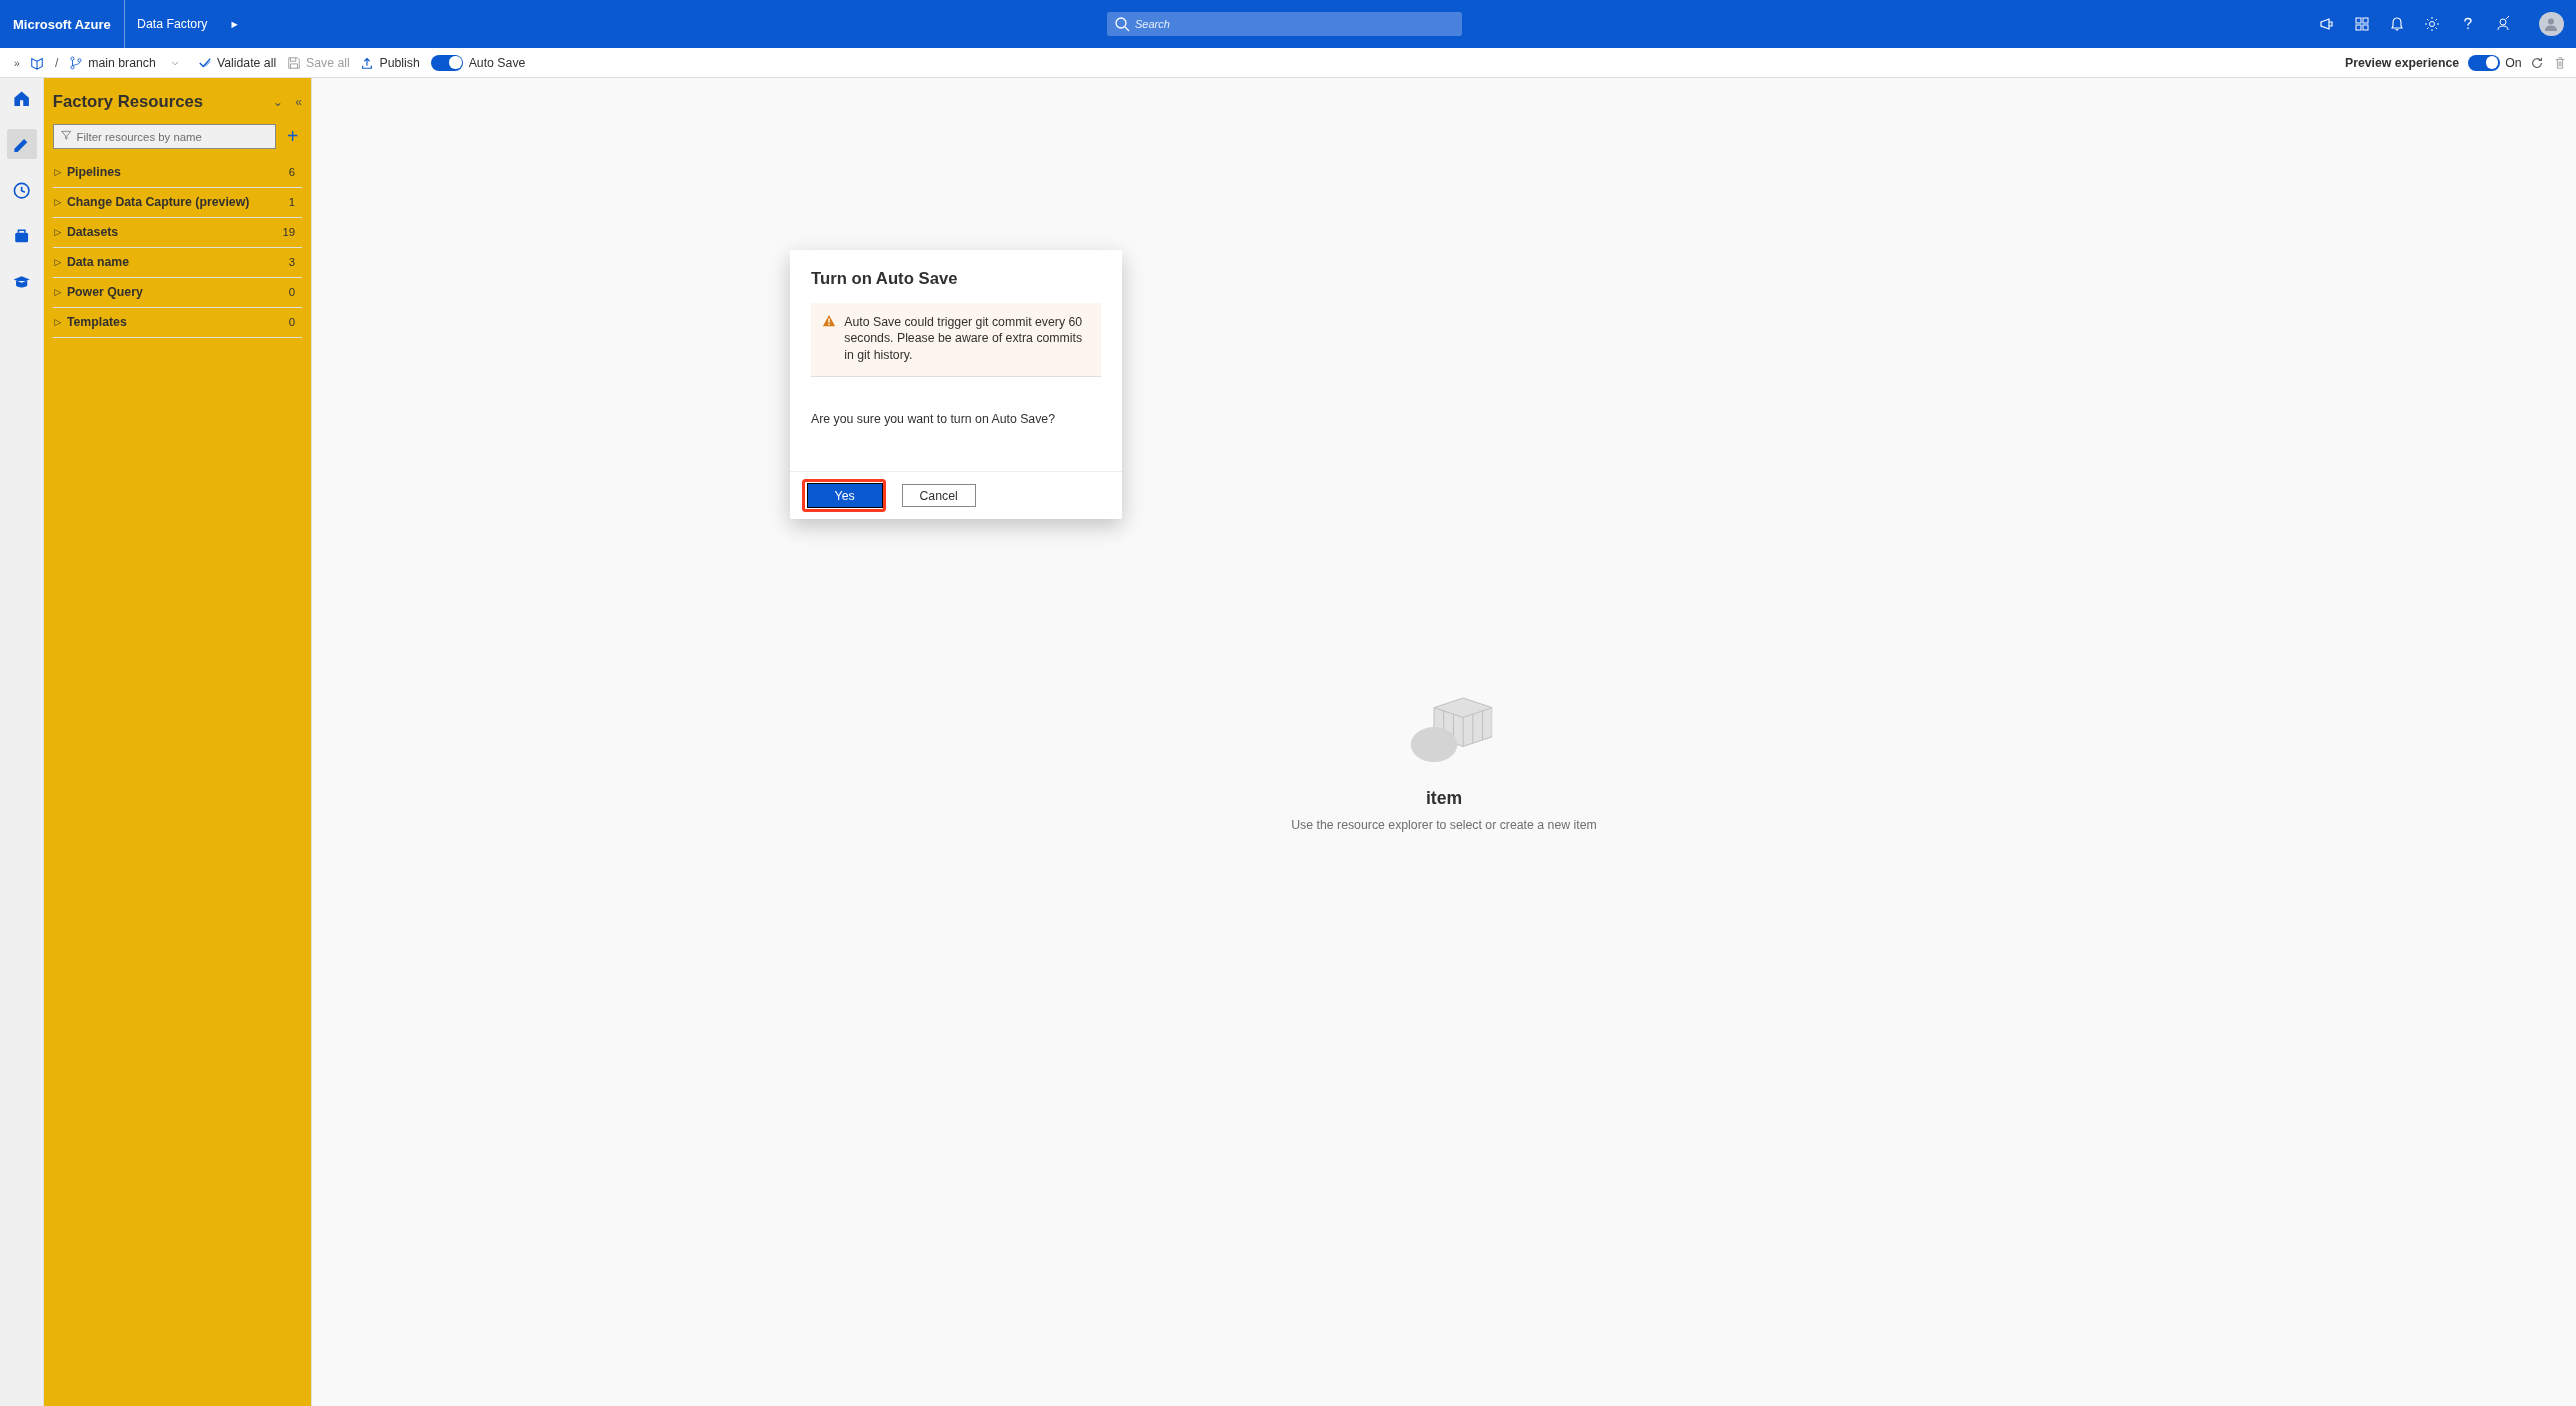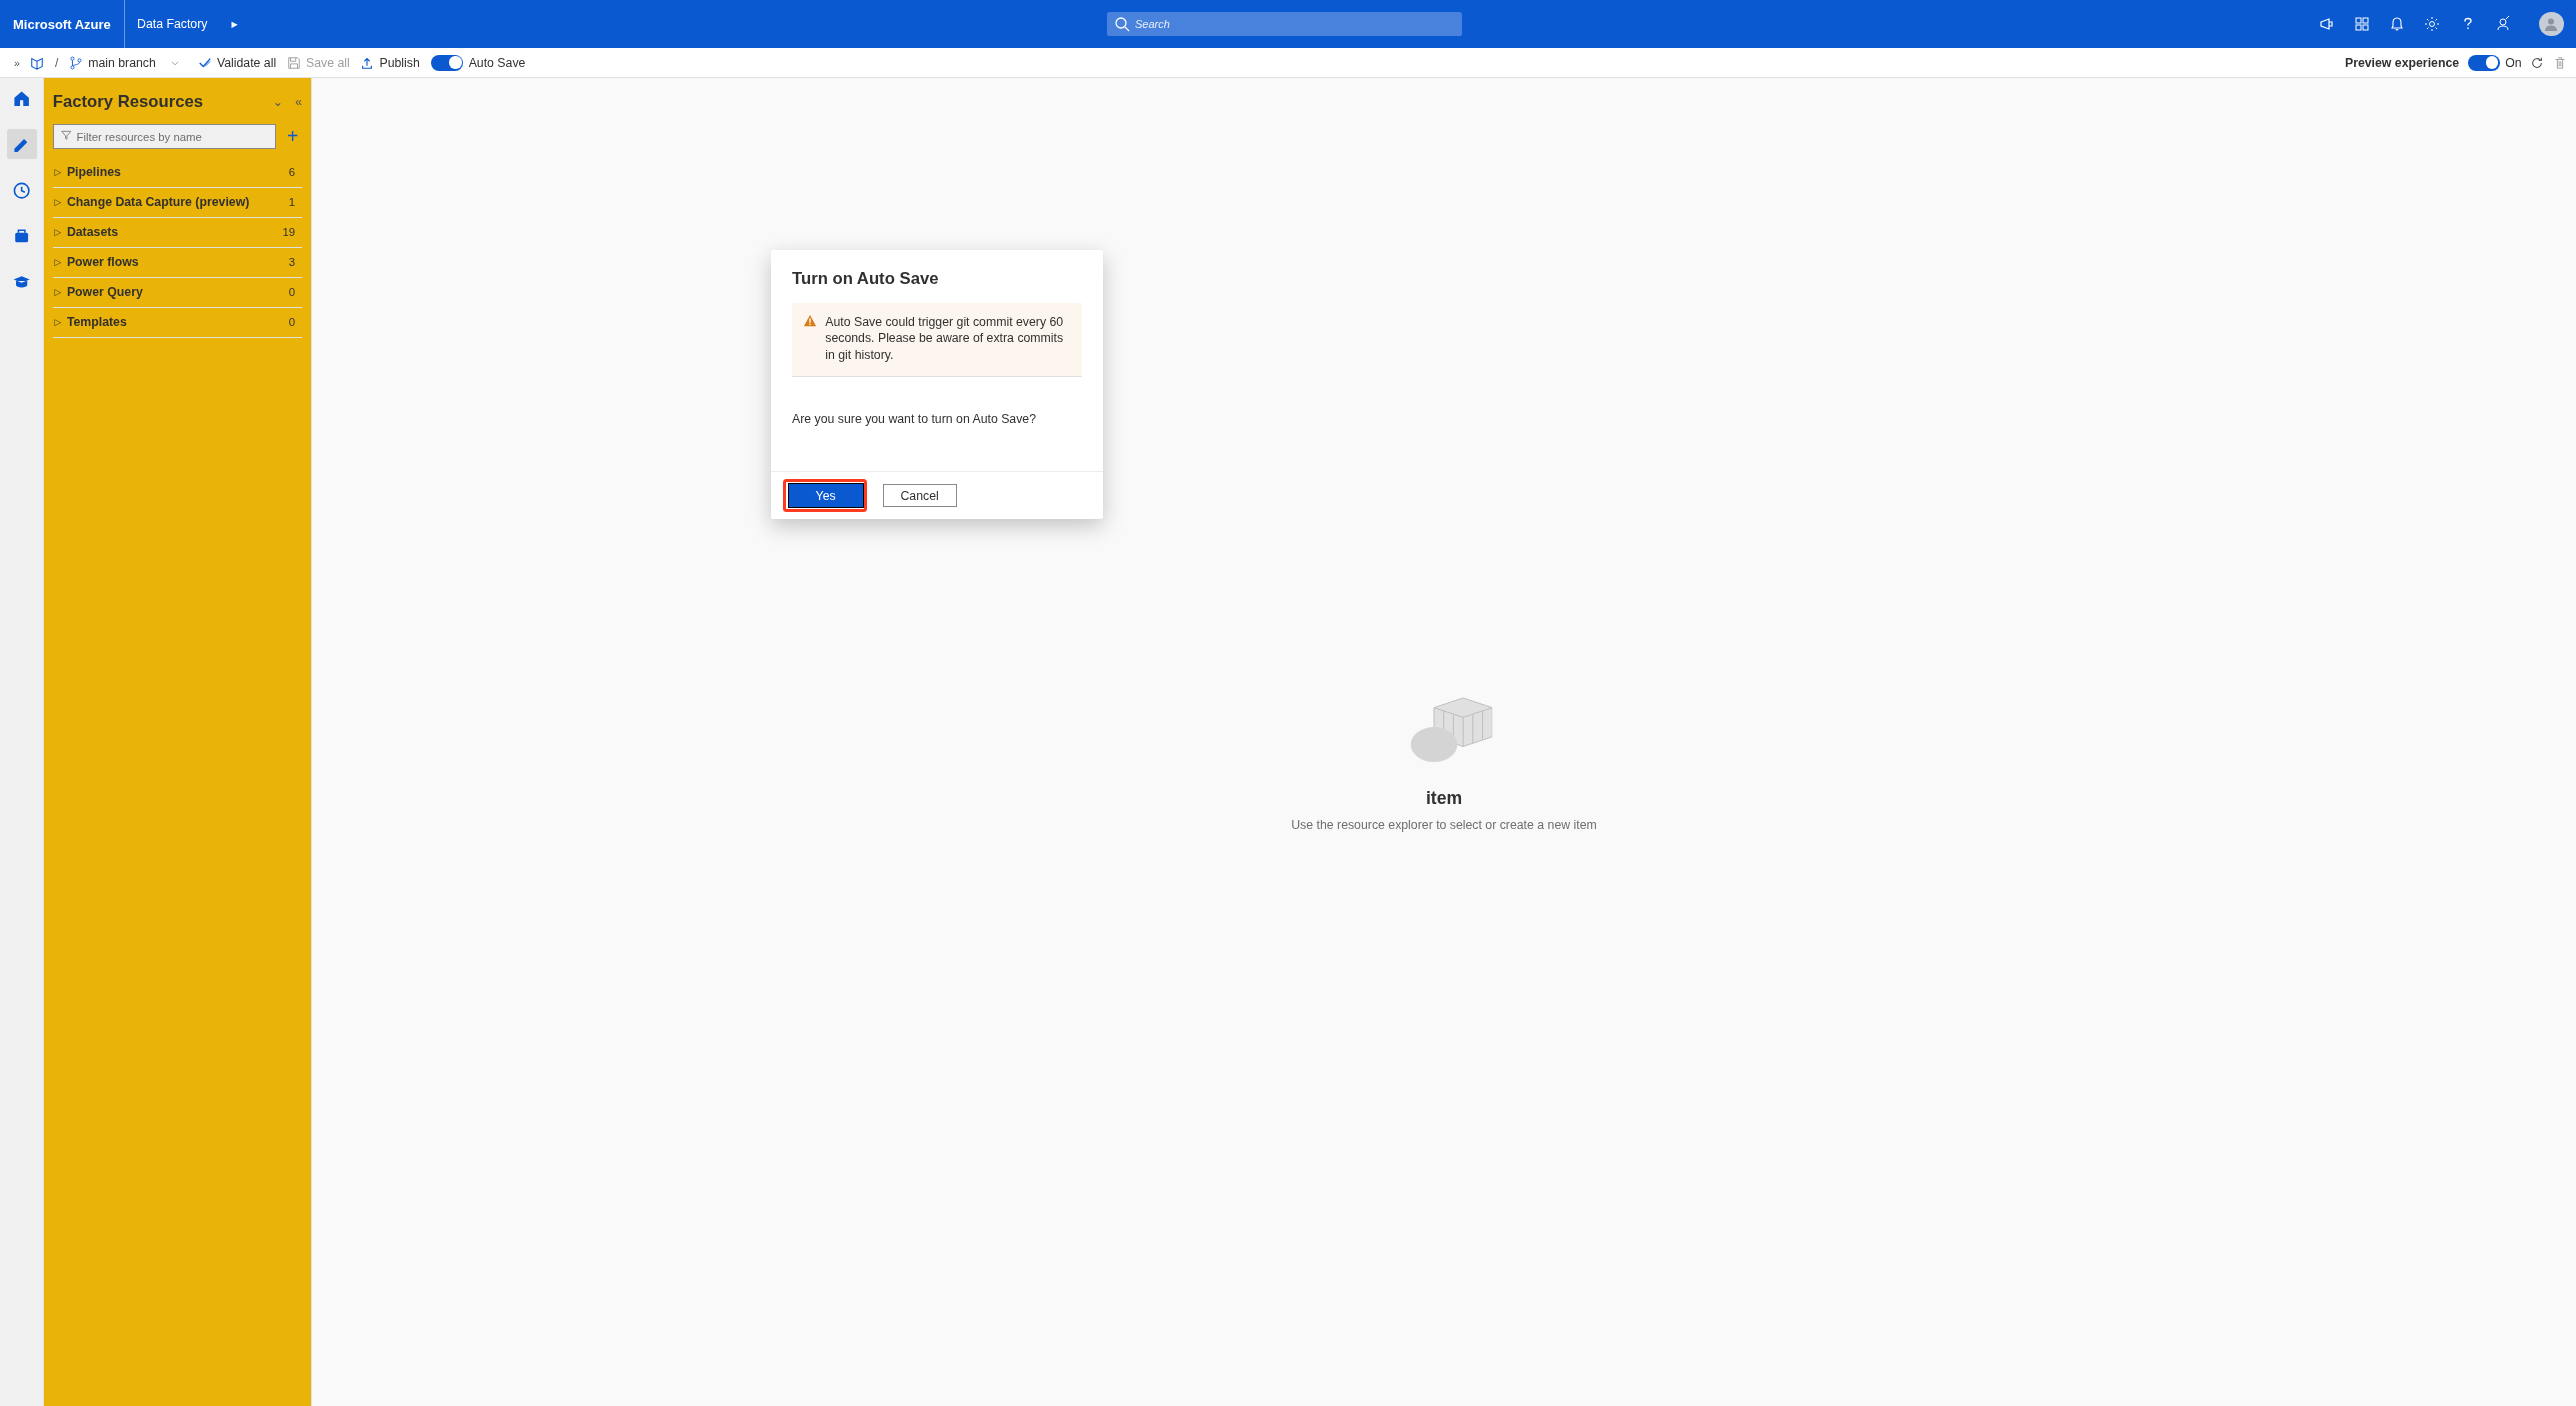--- a/index.html
+++ b/index.html
@@ -54,21 +54,21 @@
   .res-item .cnt { font-size: 11.4px; color: #323130; padding-right: 5.3px; }
 
   
   .canvas { flex: 1; background: #f9f9f9; position: relative; display: flex; align-items: center; justify-content: center; flex-direction: column; }
   .empty-state { position: absolute; top: 50%; left: 50%; transform: translate(-50%,-46%); text-align: center; color: #5b5b5b; }
   .isocube { width: 97px; height: 97px; margin: 0 auto 12.3px; }
   .empty-title { font-size: 17.6px; font-weight: 600; color: #323130; margin-bottom: 8.8px; }
   .empty-sub { font-size: 12.3px; color: #6e6e6e; }
 
   
-  .modal { position: absolute; width: 332px; background: #fff; box-shadow: 0 7px 21px rgba(0,0,0,0.22); left: 459px; top: 172px; border-radius: 1.8px; }
+  .modal { position: absolute; width: 332px; background: #fff; box-shadow: 0 7px 21px rgba(0,0,0,0.22); left: 478px; top: 172px; border-radius: 1.8px; }
   .modal-body { padding: 19.3px 21px 7px; }
   .modal-title { font-size: 16.7px; font-weight: 600; margin-bottom: 14px; }
   .warn-box { background: #fdf6ee; border-bottom: 0.9px solid #e1dfdd; padding: 10.5px 10.5px 12.3px; display: flex; gap: 8.8px; margin-bottom: 35px; }
   .warn-icon { width: 14px; flex-shrink: 0; }
   .warn-text { font-size: 12.3px; color: #323130; line-height: 1.35; }
   .modal-q { font-size: 12.3px; color: #323130; margin-bottom: 38px; }
   .modal-foot { border-top: 0.9px solid #ededed; padding: 12.3px 17.6px; display: flex; gap: 20px; align-items: center; }
   .btn { height: 23px; min-width: 74px; font-size: 12.3px; border: 0.9px solid #8a8886; background: #fff; cursor: pointer; display: flex; align-items: center; justify-content: center; }
   .btn-primary { background: #0b59d1; border-color: #0b59d1; color: #fff; outline: 0.9px solid #000; outline-offset: 0; }
   .highlight-ring { position: absolute; border: 3.5px solid #ff3b1f; border-radius: 3.5px; pointer-events: none; }
@@ -275,21 +275,21 @@
           <span class="lbl">Change Data Capture (preview)</span>
           <span class="cnt">1</span>
         </div>
       <div class="res-item">
           <span class="tw">▷</span>
           <span class="lbl">Datasets</span>
           <span class="cnt">19</span>
         </div>
       <div class="res-item">
           <span class="tw">▷</span>
-          <span class="lbl">Power flows</span>
+          <span class="lbl">Data name</span>
           <span class="cnt">3</span>
         </div>
       <div class="res-item">
           <span class="tw">▷</span>
           <span class="lbl">Power Query</span>
           <span class="cnt">0</span>
         </div>
       <div class="res-item">
           <span class="tw">▷</span>
           <span class="lbl">Templates</span>

